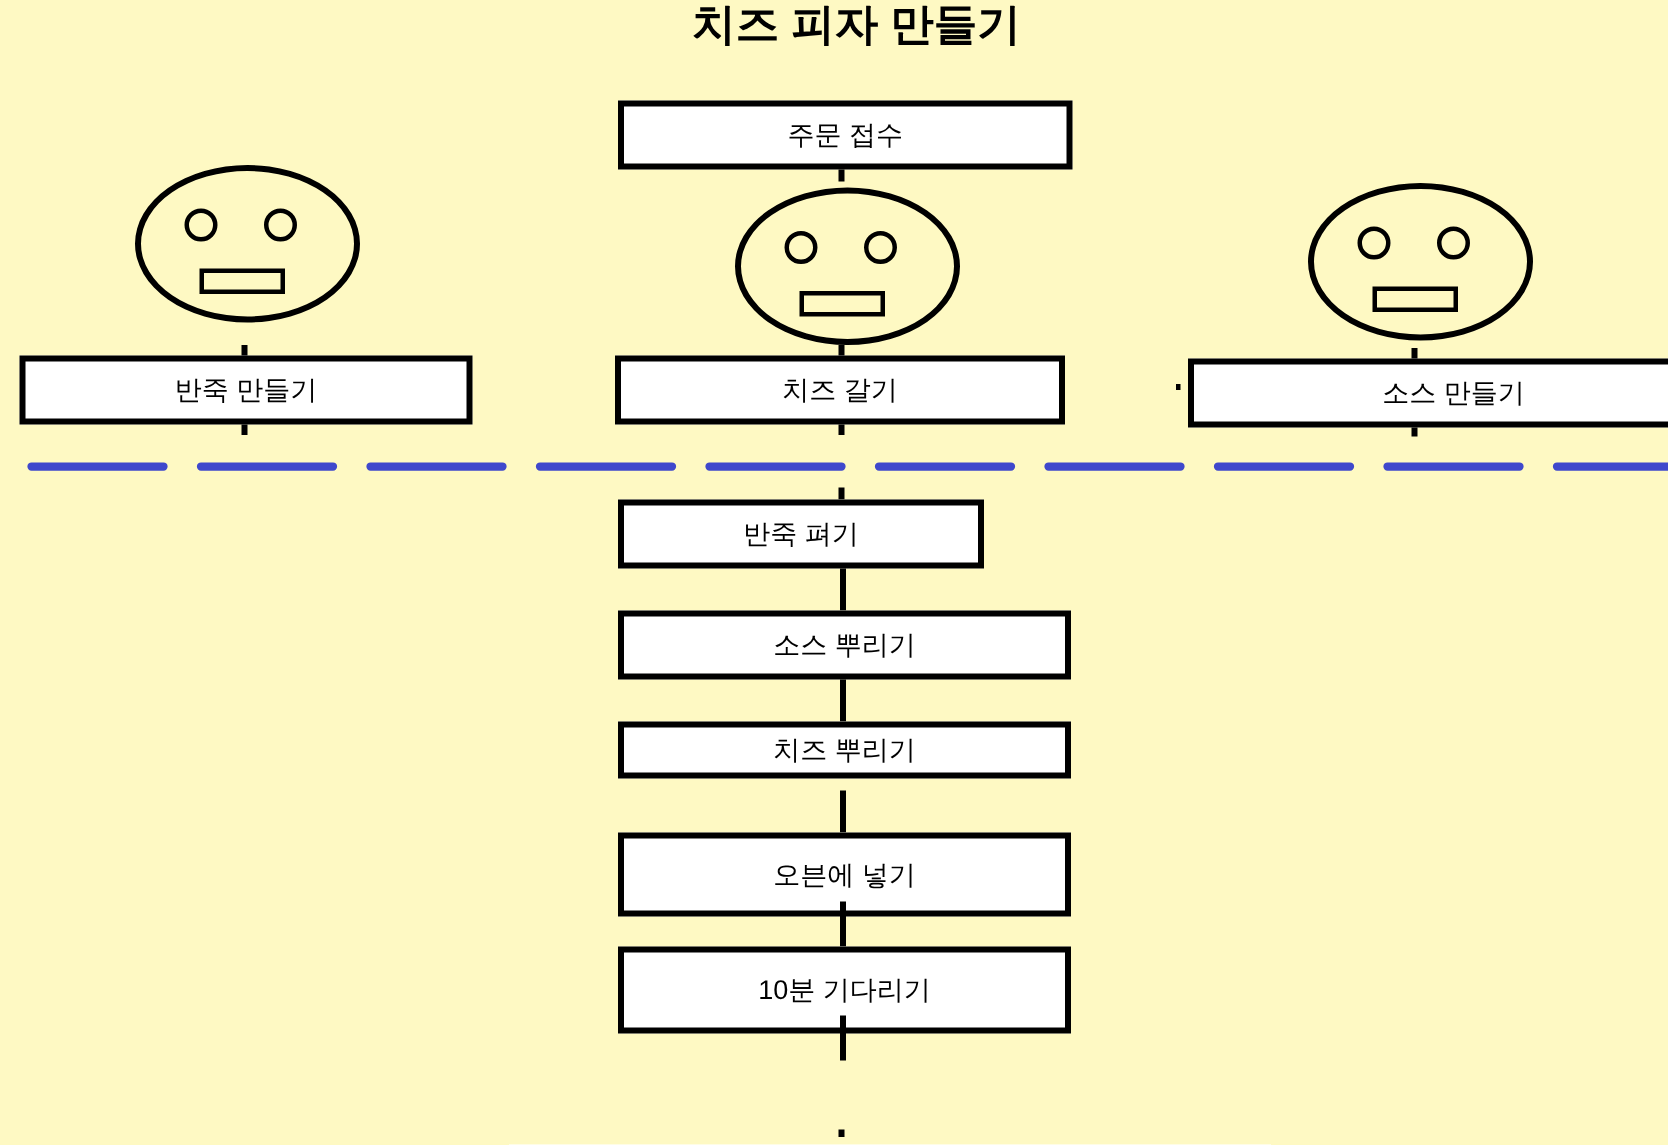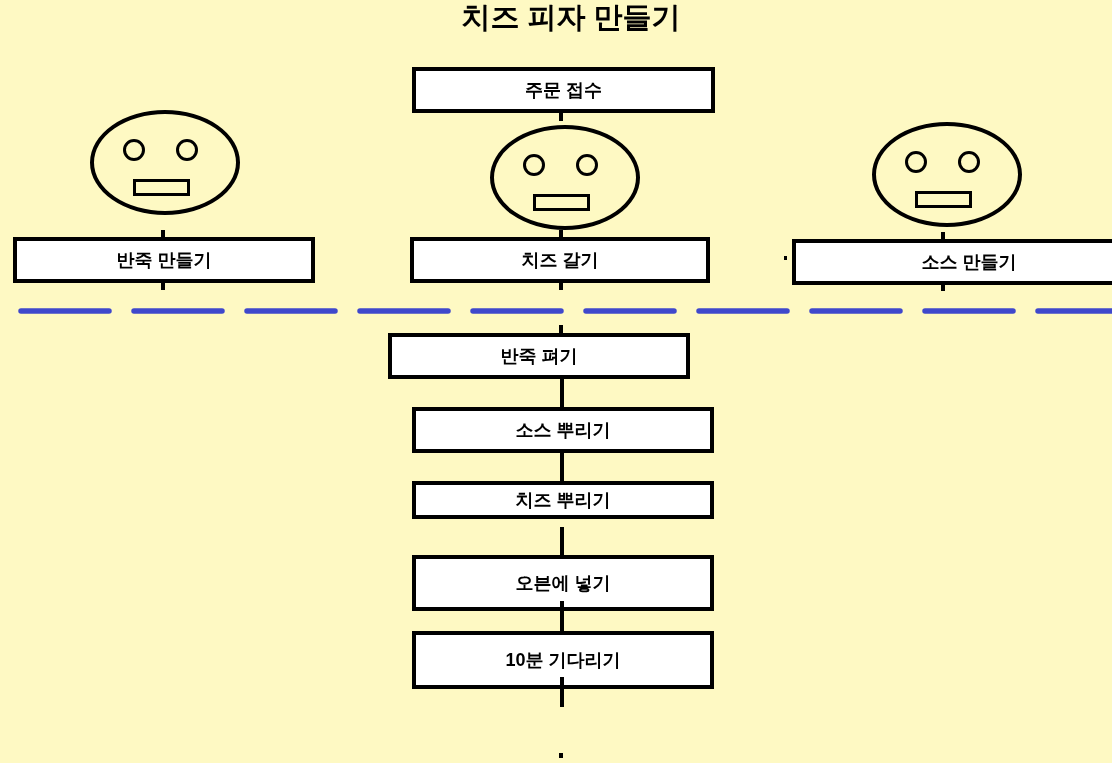--- a/index.html
+++ b/index.html
@@ -8,21 +8,21 @@
     font-family:"Liberation Sans","DejaVu Sans",sans-serif; overflow:hidden;
     color:#000;
   }
   .title {
     position:absolute; top:0; left:571px; transform:translateX(-50%);
     font-size:29px; line-height:34px; font-weight:bold; white-space:nowrap;
   }
   .box {
     position:absolute; box-sizing:border-box; border:4px solid #000; background:#fff;
     display:flex; align-items:center; justify-content:center;
-    font-size:18px; font-weight:bold; white-space:nowrap;
+    font-size:18px; font-weight:normal; white-space:nowrap;
   }
   .tick, .conn { position:absolute; width:4px; background:#000; }
   .face { position:absolute; width:150px; height:105px; }
   .face-oval {
     position:absolute; left:0; top:0; width:150px; height:105px;
     box-sizing:border-box; border:4px solid #000; border-radius:50%;
   }
   .eye {
     position:absolute; top:29px; width:22px; height:22px;
     box-sizing:border-box; border:3px solid #000; border-radius:50%;
@@ -80,21 +80,21 @@
   <div class="tick" style="left:941px; top:285px; height:6px;"></div>
 
   <div class="stray"></div>
 
   <svg class="divider" width="1112" height="12" viewBox="0 0 1112 12">
     <line x1="21" y1="6" x2="1120" y2="6" stroke="#3F48CC" stroke-width="5.5" stroke-dasharray="88 25" stroke-linecap="round"></line>
   </svg>
 
   <div class="tick" style="left:559px; top:325px; height:8px;"></div>
 
-  <div class="box" style="left:388px; top:333px; width:302px; height:46px;">반죽 펴기</div>
+  <div class="box" style="left:412px; top:333px; width:244px; height:46px;">반죽 펴기</div>
   <div class="conn" style="left:560px; top:379px; height:28px;"></div>
 
   <div class="box" style="left:412px; top:407px; width:302px; height:46px;">소스 뿌리기</div>
   <div class="conn" style="left:560px; top:453px; height:28px;"></div>
 
   <div class="box" style="left:412px; top:481px; width:302px; height:38px;">치즈 뿌리기</div>
   <div class="conn" style="left:560px; top:527px; height:28px;"></div>
 
   <div class="box" style="left:412px; top:555px; width:302px; height:56px;">오븐에 넣기</div>
   <div class="conn" style="left:560px; top:601px; height:30px;"></div>

